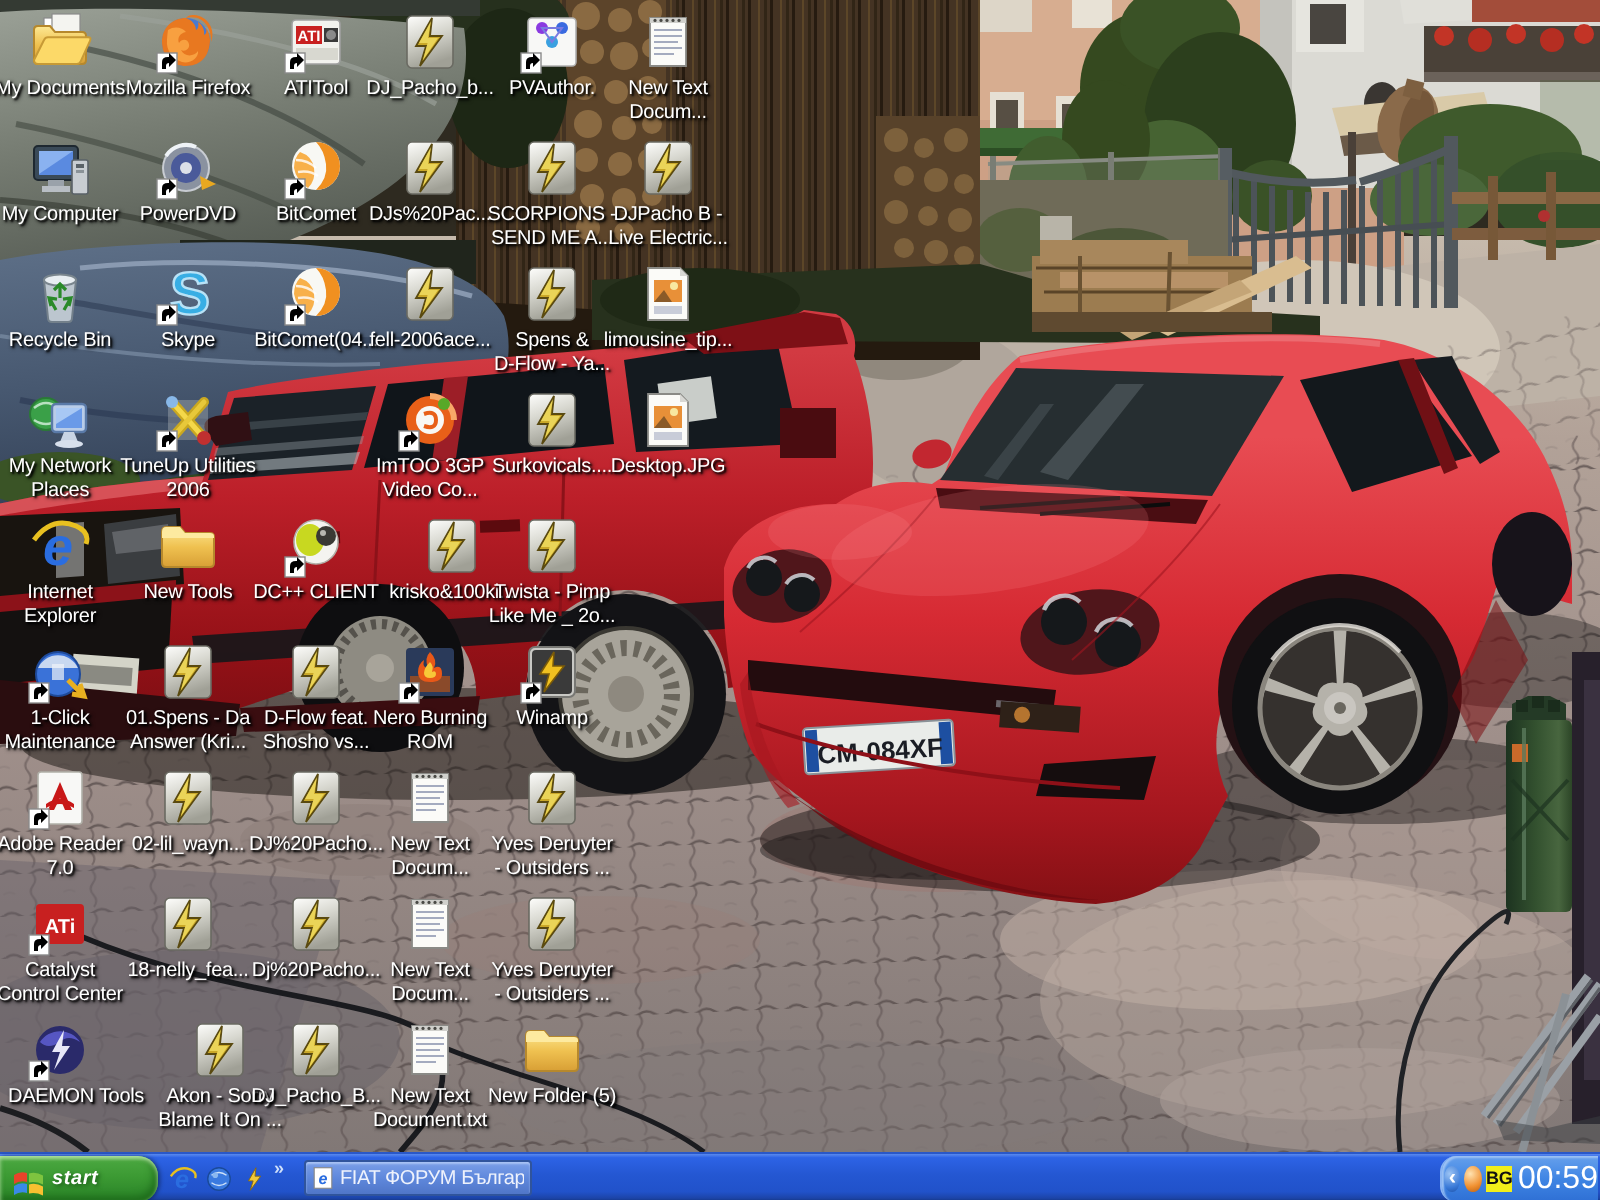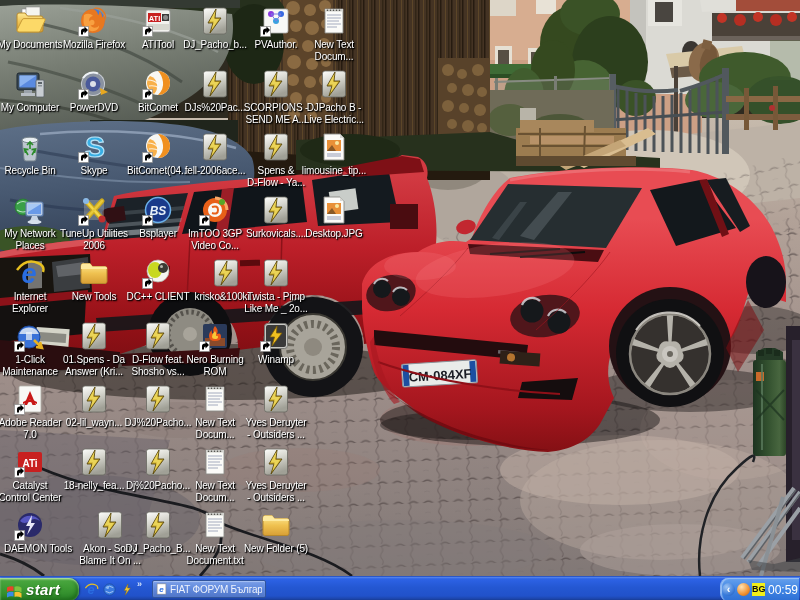--- a/index.html
+++ b/index.html
@@ -2,30 +2,30 @@
 <html><head><meta charset="utf-8"><style>
 html,body{margin:0;padding:0;width:800px;height:600px;overflow:hidden;font-family:"Liberation Sans",sans-serif}
 #desk{position:relative;width:800px;height:600px;background:#9a8f8c}
 #wp{position:absolute;left:0;top:0}
 .di{position:absolute;width:76px;text-align:center}
 .di svg{width:32px;height:32px;display:block;margin:0 auto}
 .lb{margin-top:2px;font-size:10px;letter-spacing:-0.15px;line-height:12px;color:#fff;text-shadow:1px 1px 1px #000,1px 1px 2px #000;white-space:nowrap}
 #bar{position:absolute;left:0;top:576px;width:800px;height:24px;background:linear-gradient(180deg,#5a8aee 0%,#2d63e6 8%,#2457d2 45%,#2152ca 82%,#1c44a8 96%,#173b92 100%);border-top:1px solid #2a58c8;box-sizing:border-box}
 </style><style>
 #start{position:absolute;left:0;top:1px;width:79px;height:23px;border-radius:0 10px 10px 0;background:linear-gradient(180deg,#7ec46e 0%,#48a53e 12%,#3c9a33 45%,#2f8a2b 80%,#257a22 100%);box-shadow:inset 0 1px 2px #b8e8a8,inset -2px -2px 4px #1d6a1a,1px 0 2px rgba(0,0,0,0.4);display:flex;align-items:center}
-#start span{color:#fff;font-size:15px;font-weight:bold;font-style:italic;margin-left:3px;text-shadow:1px 1px 2px #1a5a18;letter-spacing:0.3px}
+#start span{color:#fff;font-size:10px;font-weight:bold;font-style:italic;margin-left:3px;text-shadow:1px 1px 2px #1a5a18;letter-spacing:0.3px}
 .ql{position:absolute;top:5px;width:15px;height:15px}
 #chev{position:absolute;left:137px;top:2px;color:#cfe0fa;font-size:9px;font-weight:bold}
 #task{position:absolute;left:152px;top:3px;width:114px;height:18px;background:linear-gradient(180deg,#7b9fe8 0%,#5f88dc 50%,#5076c8 100%);border:1px solid #30549c;border-radius:2px;display:flex;align-items:center;padding:0 3px;box-sizing:border-box;box-shadow:inset 0 1px 1px #a8c2f4}
 #task span{font-size:10px;letter-spacing:-0.2px;color:#eef2fc;white-space:nowrap;overflow:hidden}
 #tray{position:absolute;left:720px;top:1px;width:78px;height:23px;background:linear-gradient(180deg,#66a0ec 0%,#3f85e4 50%,#2e6fd4 100%);border-left:1px solid #8ab4f2;box-shadow:inset 1px 1px 1px #9cc2f4;display:flex;align-items:center;border-radius:8px 0 0 8px}
 #tchev{width:13px;height:13px;margin-left:1px;border-radius:50%;background:radial-gradient(circle at 35% 30%,#9cc4f4,#3a7ad8 65%,#1e52a8);color:#fff;font-size:11px;font-weight:bold;line-height:12px;text-align:center}
 #orb{width:13px;height:13px;margin-left:2px;border-radius:50%;background:radial-gradient(circle at 35% 30%,#ffe2b0,#f09030 60%,#b85e10)}
 #bg{width:13px;height:13px;margin-left:2px;background:#f2ef1a;color:#111;font-size:9px;font-weight:bold;text-align:center;line-height:13px}
-#clock{margin-left:3px;color:#fff;font-size:12px}
+#clock{margin-left:3px;color:#fff;font-size:16px}
 </style></head><body>
 <div id="desk">
 <svg id="wp" width="800" height="576" viewBox="0 0 800 576">
 <defs>
 <linearGradient id="gpav" x1="0" y1="0" x2="0" y2="1">
 <stop offset="0" stop-color="#c6baac"></stop>
           <stop offset="0.22" stop-color="#b2a298"></stop>
 <stop offset="0.55" stop-color="#9f8f8a"></stop>
           <stop offset="1" stop-color="#817876"></stop>
 </linearGradient>
@@ -725,27 +725,20 @@
       </svg>
       <div class="lb">ATITool</div>
     </div>
 <div class="di" style="left:120px;top:131px">
       <svg viewBox="0 0 32 32">
         <use href="#bitcomet"></use>
         <use href="#arr"></use>
       </svg>
       <div class="lb">BitComet(04...</div>
     </div>
-<div class="di" style="left:120px;top:194px">
-      <svg viewBox="0 0 32 32">
-        <use href="#bsplayer"></use>
-        <use href="#arr"></use>
-      </svg>
-      <div class="lb">Bsplayer</div>
-    </div>
 <div class="di" style="left:120px;top:257px">
       <svg viewBox="0 0 32 32">
         <use href="#dcpp"></use>
         <use href="#arr"></use>
       </svg>
       <div class="lb">DC++ CLIENT</div>
     </div>
 <div class="di" style="left:120px;top:320px">
       <svg viewBox="0 0 32 32">
         <use href="#wfile"></use>

